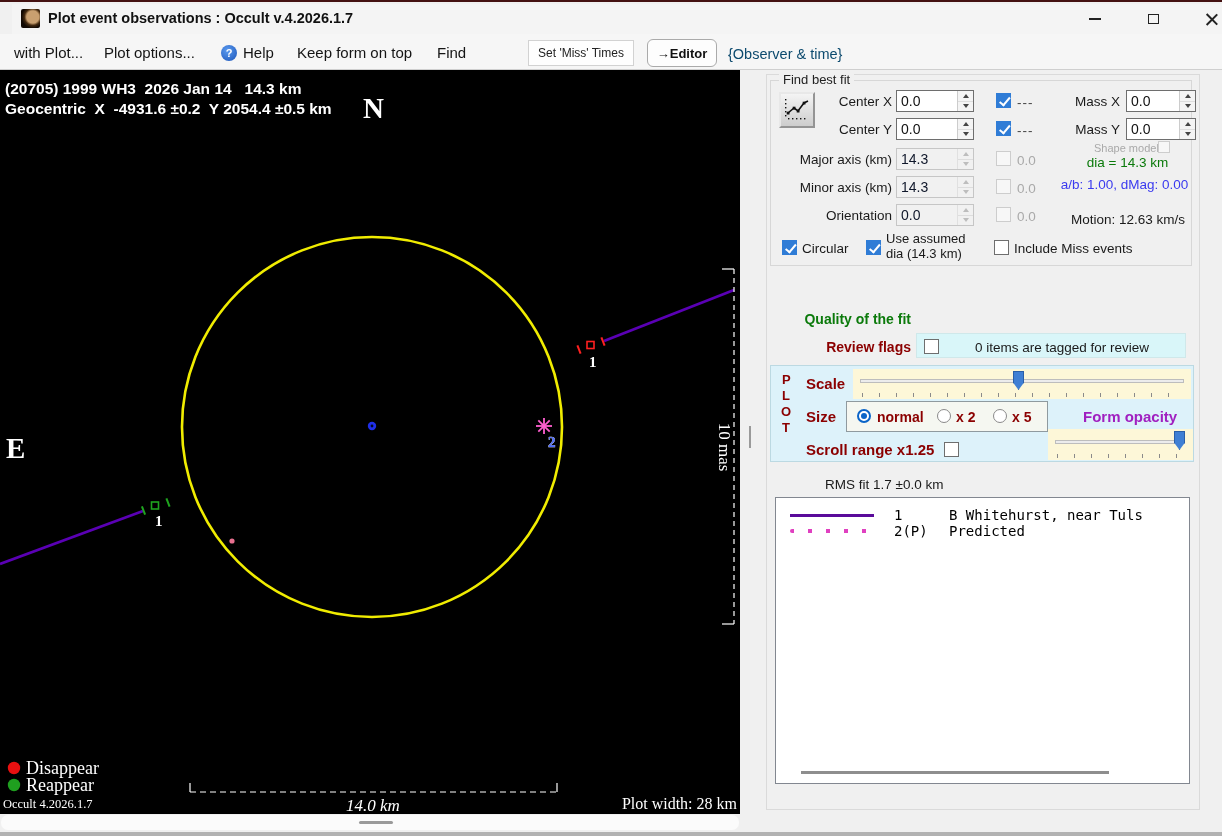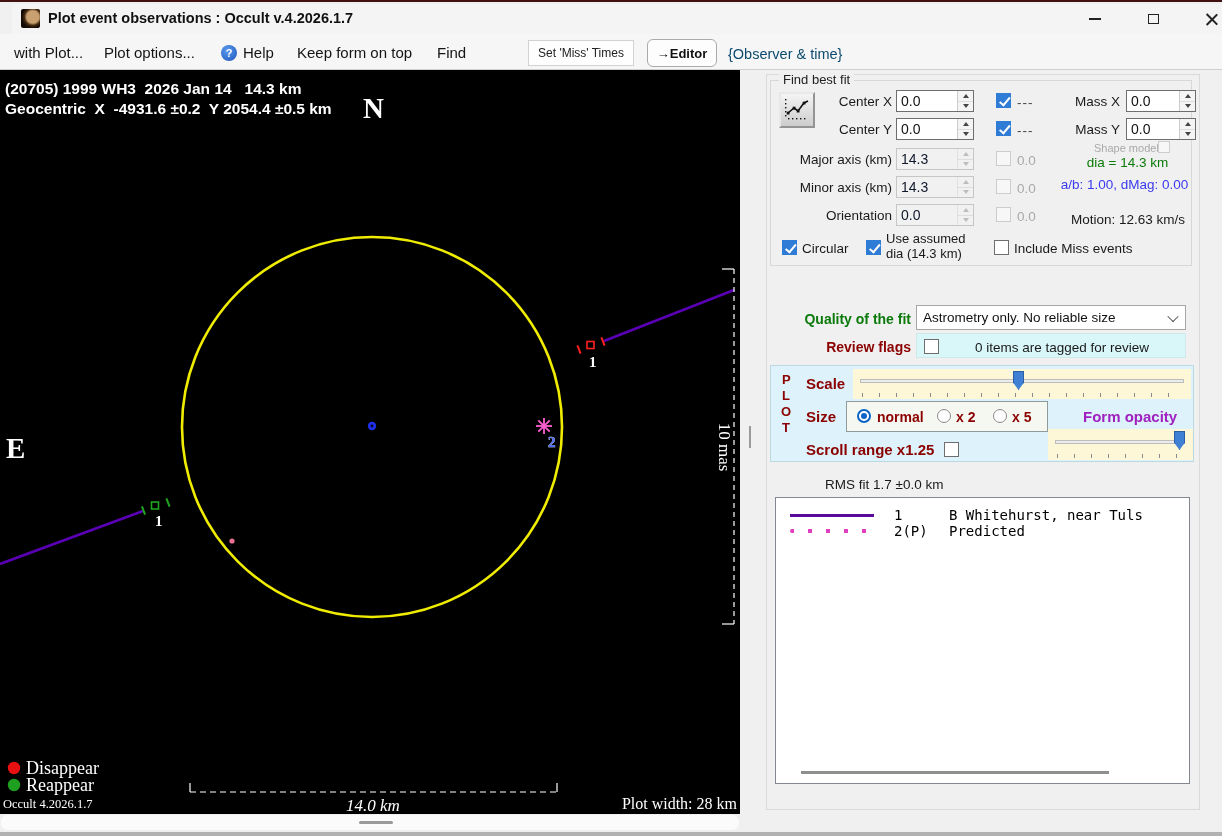--- a/index.html
+++ b/index.html
@@ -341,26 +341,20 @@
 
   <div class="cb checked" style="left:782px; top:238px;"></div>
   <div class="lbl" style="left:802px; top:239px;">Circular</div>
   <div class="cb checked" style="left:866px; top:238px;"></div>
   <div class="lbl" style="left:886px; top:230px; width:100px; white-space:normal; font-size:13px; line-height:14.5px;">Use assumed dia (14.3 km)</div>
   <div class="cb" style="left:994px; top:238px;"></div>
   <div class="lbl" style="left:1014px; top:239px;">Include Miss events</div>
 
 
   <div class="lbl right" style="left:781px; top:309px; width:130px; font-weight:bold; font-size:14px; color:#0b7a0b;">Quality of the fit</div>
-  <div class="combo" style="left:916px; top:303px; width:270px; height:25px;">
-    <div class="ctext">Astrometry only. No reliable size</div>
-    <div class="chev">
-        <div class="chev-glyph"></div>
-      </div>
-  </div>
 
   <div class="lbl right" style="left:781px; top:337px; width:130px; font-weight:bold; font-size:14px; color:#8b0000;">Review flags</div>
   <div class="cyanbox" style="left:916px; top:331px; width:270px; height:25px;">
     <div class="cb" style="left:7px; top:5px; position:absolute;"></div>
     <div class="lbl" style="left:30px; top:6px;margin-left:28px;">0 items are tagged for review</div>
   </div>
 
   <div class="plotpanel"></div>
   <div class="lbl dr" style="left:782px; top:370px; font-size:13px;">P</div>
   <div class="lbl dr" style="left:782px; top:386px; font-size:13px;">L</div>

